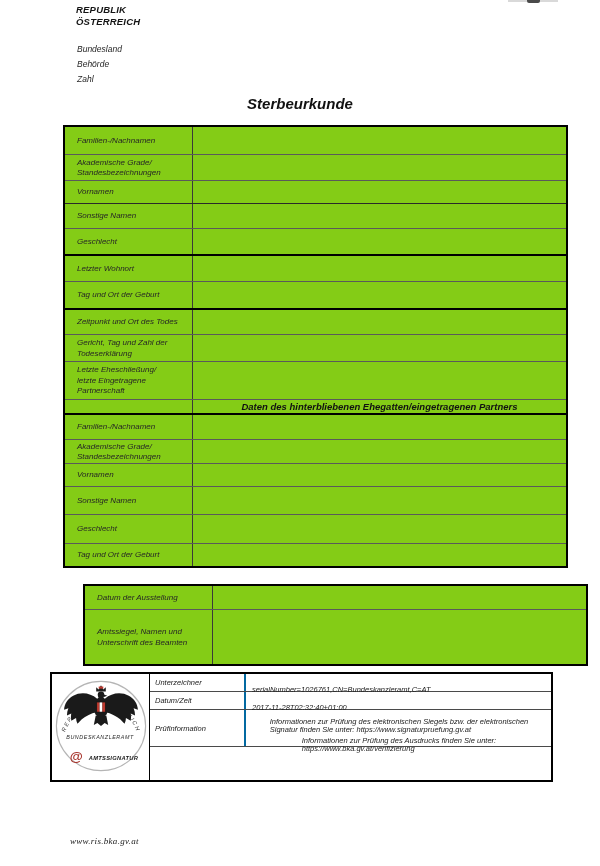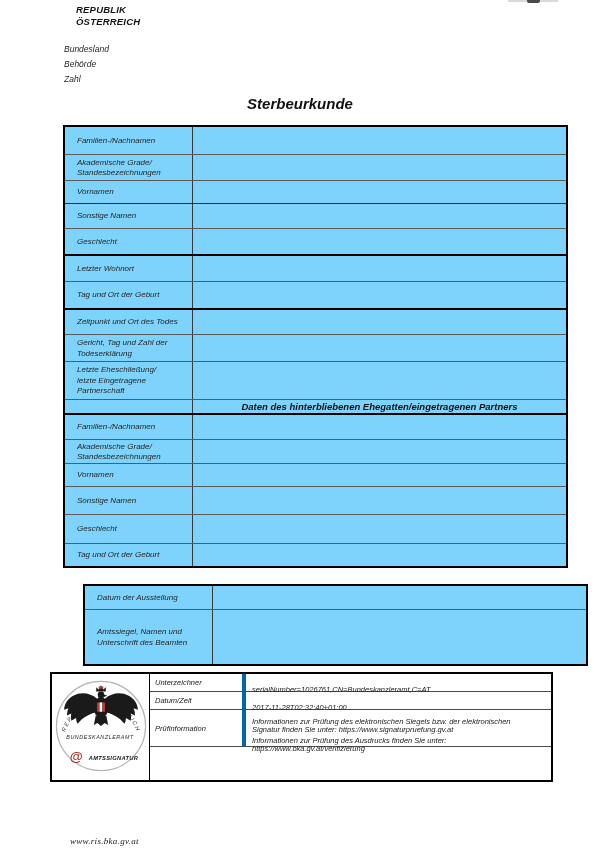--- a/index.html
+++ b/index.html
@@ -5,28 +5,28 @@
   html,body{margin:0;padding:0;background:#ffffff;}
   .page{position:relative;width:600px;height:866px;background:#ffffff;
         font-family:"Liberation Sans",sans-serif;color:#1a1a1a;overflow:hidden;font-style:italic;}
 
   
   .art-light{position:absolute;left:508px;top:0;width:50px;height:2px;background:#d9d9d9;}
   .art-dark{position:absolute;left:527px;top:0;width:13px;height:3px;background:#4a4a4a;border-radius:0 0 2px 2px;}
 
   .republic{position:absolute;left:76px;top:4px;font-weight:bold;font-size:9.5px;
             line-height:11.5px;letter-spacing:.2px;white-space:pre-line;color:#141414;}
-  .meta{position:absolute;left:64px;top:42px;font-size:8.5px;color:#262626;}
+  .meta{position:absolute;left:77px;top:42px;font-size:8.5px;color:#262626;}
   .meta div{height:15px;line-height:15px;}
 
   .doc-title{position:absolute;top:95px;left:0;width:100%;text-align:center;
              font-weight:bold;font-size:15px;color:#111;}
 
   .tbl{position:absolute;left:63px;width:505px;border:2px solid #000;
-       box-sizing:border-box;display:flex;flex-direction:column;background:#7dd3fc;}
+       box-sizing:border-box;display:flex;flex-direction:column;background:#84cc16;}
   .tbl-main{top:125px;height:443px;}
   .tbl-issue{top:584px;height:82px;margin-left:20px;}
 
   .trow{display:flex;box-sizing:border-box;border-bottom:1px solid #5a5a5a;flex:0 0 auto;}
   .trow.med{border-bottom:1.5px solid #2a2a2a;}
   .trow.thick{border-bottom:2px solid #000;}
   .trow.last{border-bottom:none;flex:1 1 auto;}
   .h15{height:15px}.h23{height:23px}.h24{height:24px}.h25{height:25px}.h26{height:26px}
   .h27{height:27px}.h28{height:28px}.h29{height:29px}.h38{height:38px}
 
@@ -40,24 +40,24 @@
 
   .sig{position:absolute;left:50px;top:672px;width:503px;height:110px;
        border:2px solid #000;box-sizing:border-box;display:flex;background:#fff;}
   .seal-cell{flex:0 0 98px;border-right:1.5px solid #000;box-sizing:border-box;
              display:flex;align-items:center;justify-content:center;}
   .sig-tbl{flex:1 1 auto;display:flex;flex-direction:column;font-size:7.5px;color:#222;}
   .sig-row{display:flex;box-sizing:border-box;border-bottom:1px solid #4a4a4a;flex:0 0 auto;}
   .sr0{height:18px}.sr1{height:18px}.sr2{height:37px}
   .sr3{height:28px;border-bottom:1.5px solid #000;}
   .sig-fill{flex:1 1 auto;border-bottom:none;}
-  .sig-lab{flex:0 0 96px;width:96px;border-right:4px solid #0369a1;box-sizing:border-box;
+  .sig-lab{flex:0 0 96px;width:96px;border-right:2px solid #0369a1;box-sizing:border-box;
            display:flex;align-items:center;padding:0 4px 0 5px;}
   .sig-val{flex:1;display:flex;align-items:center;padding:15px 5px 0 6px;line-height:8.5px;}
-  .sig-val-col{flex-direction:column;align-items:flex-start;justify-content:center;}
+  .sig-val-col{flex-direction:column;align-items:center;justify-content:center;}
   .sig-val-col .pline{white-space:pre-line;}
   .sig-val-col .pline + .pline{margin-top:2px;}
 
   .footer{position:absolute;left:70px;top:836px;font-family:"Liberation Serif",serif;
           font-size:9px;color:#222;letter-spacing:.3px;}
 </style>
 </head>
 <body>
 
 <div class="page">

